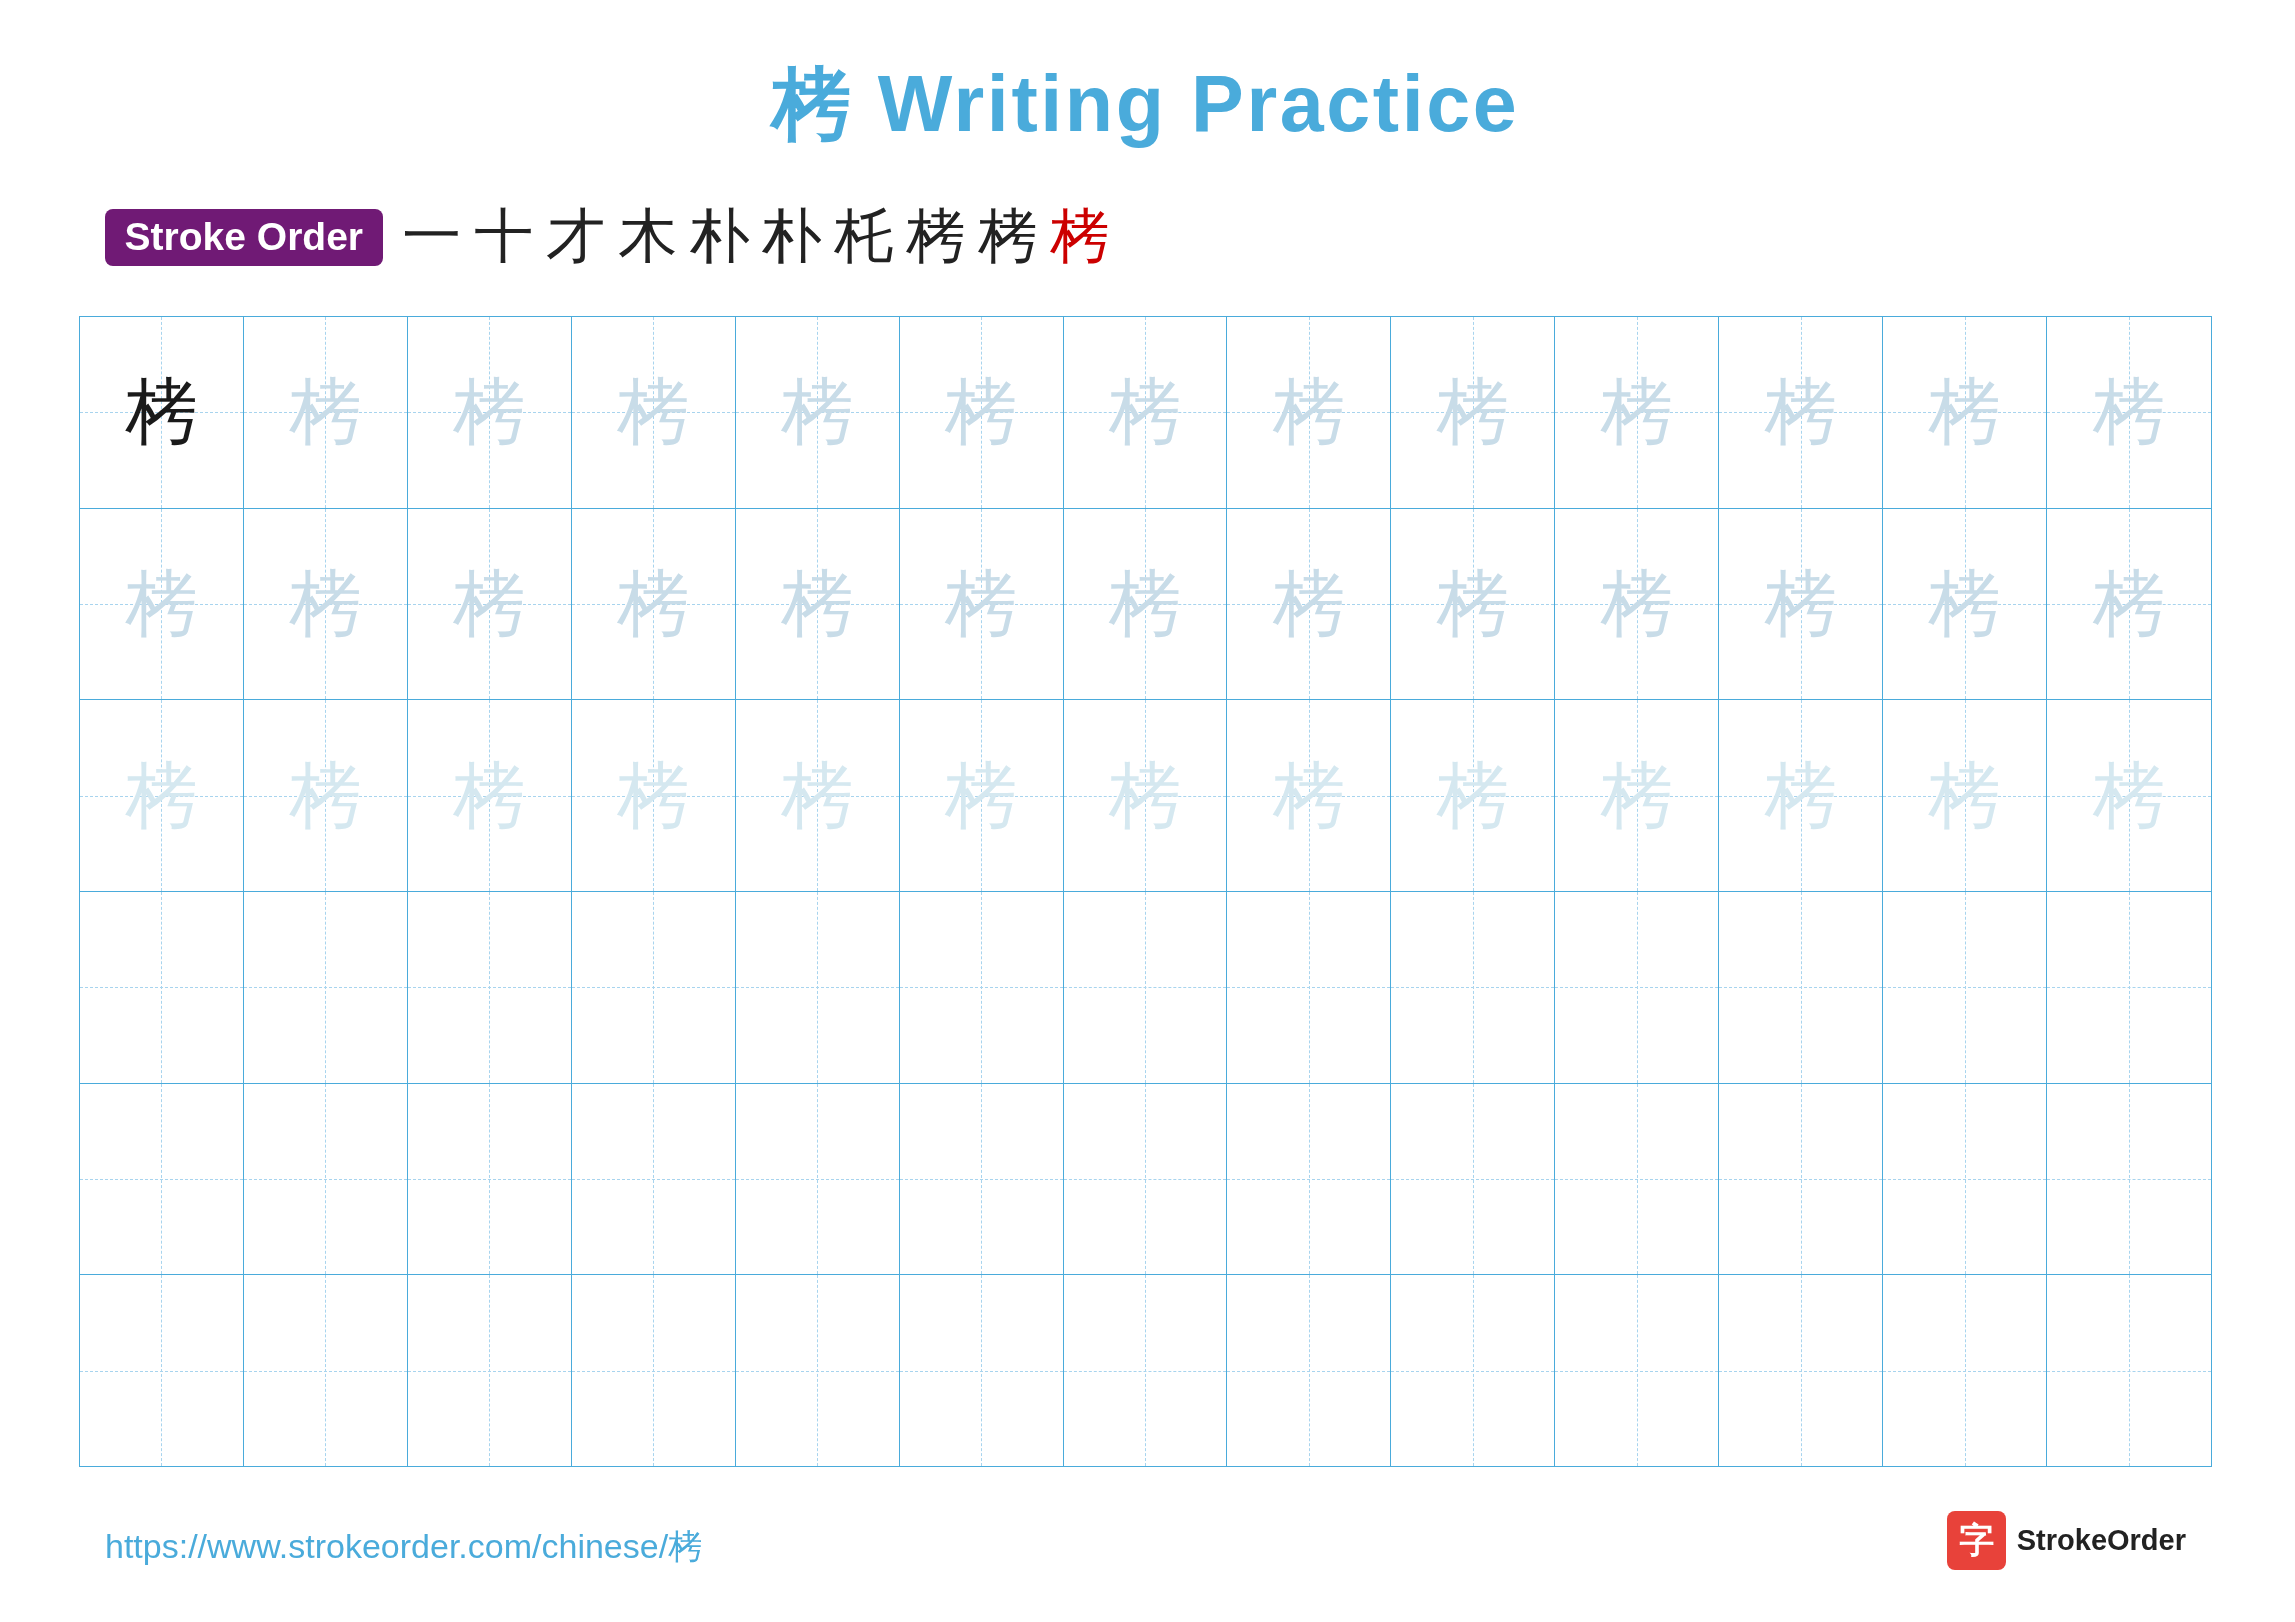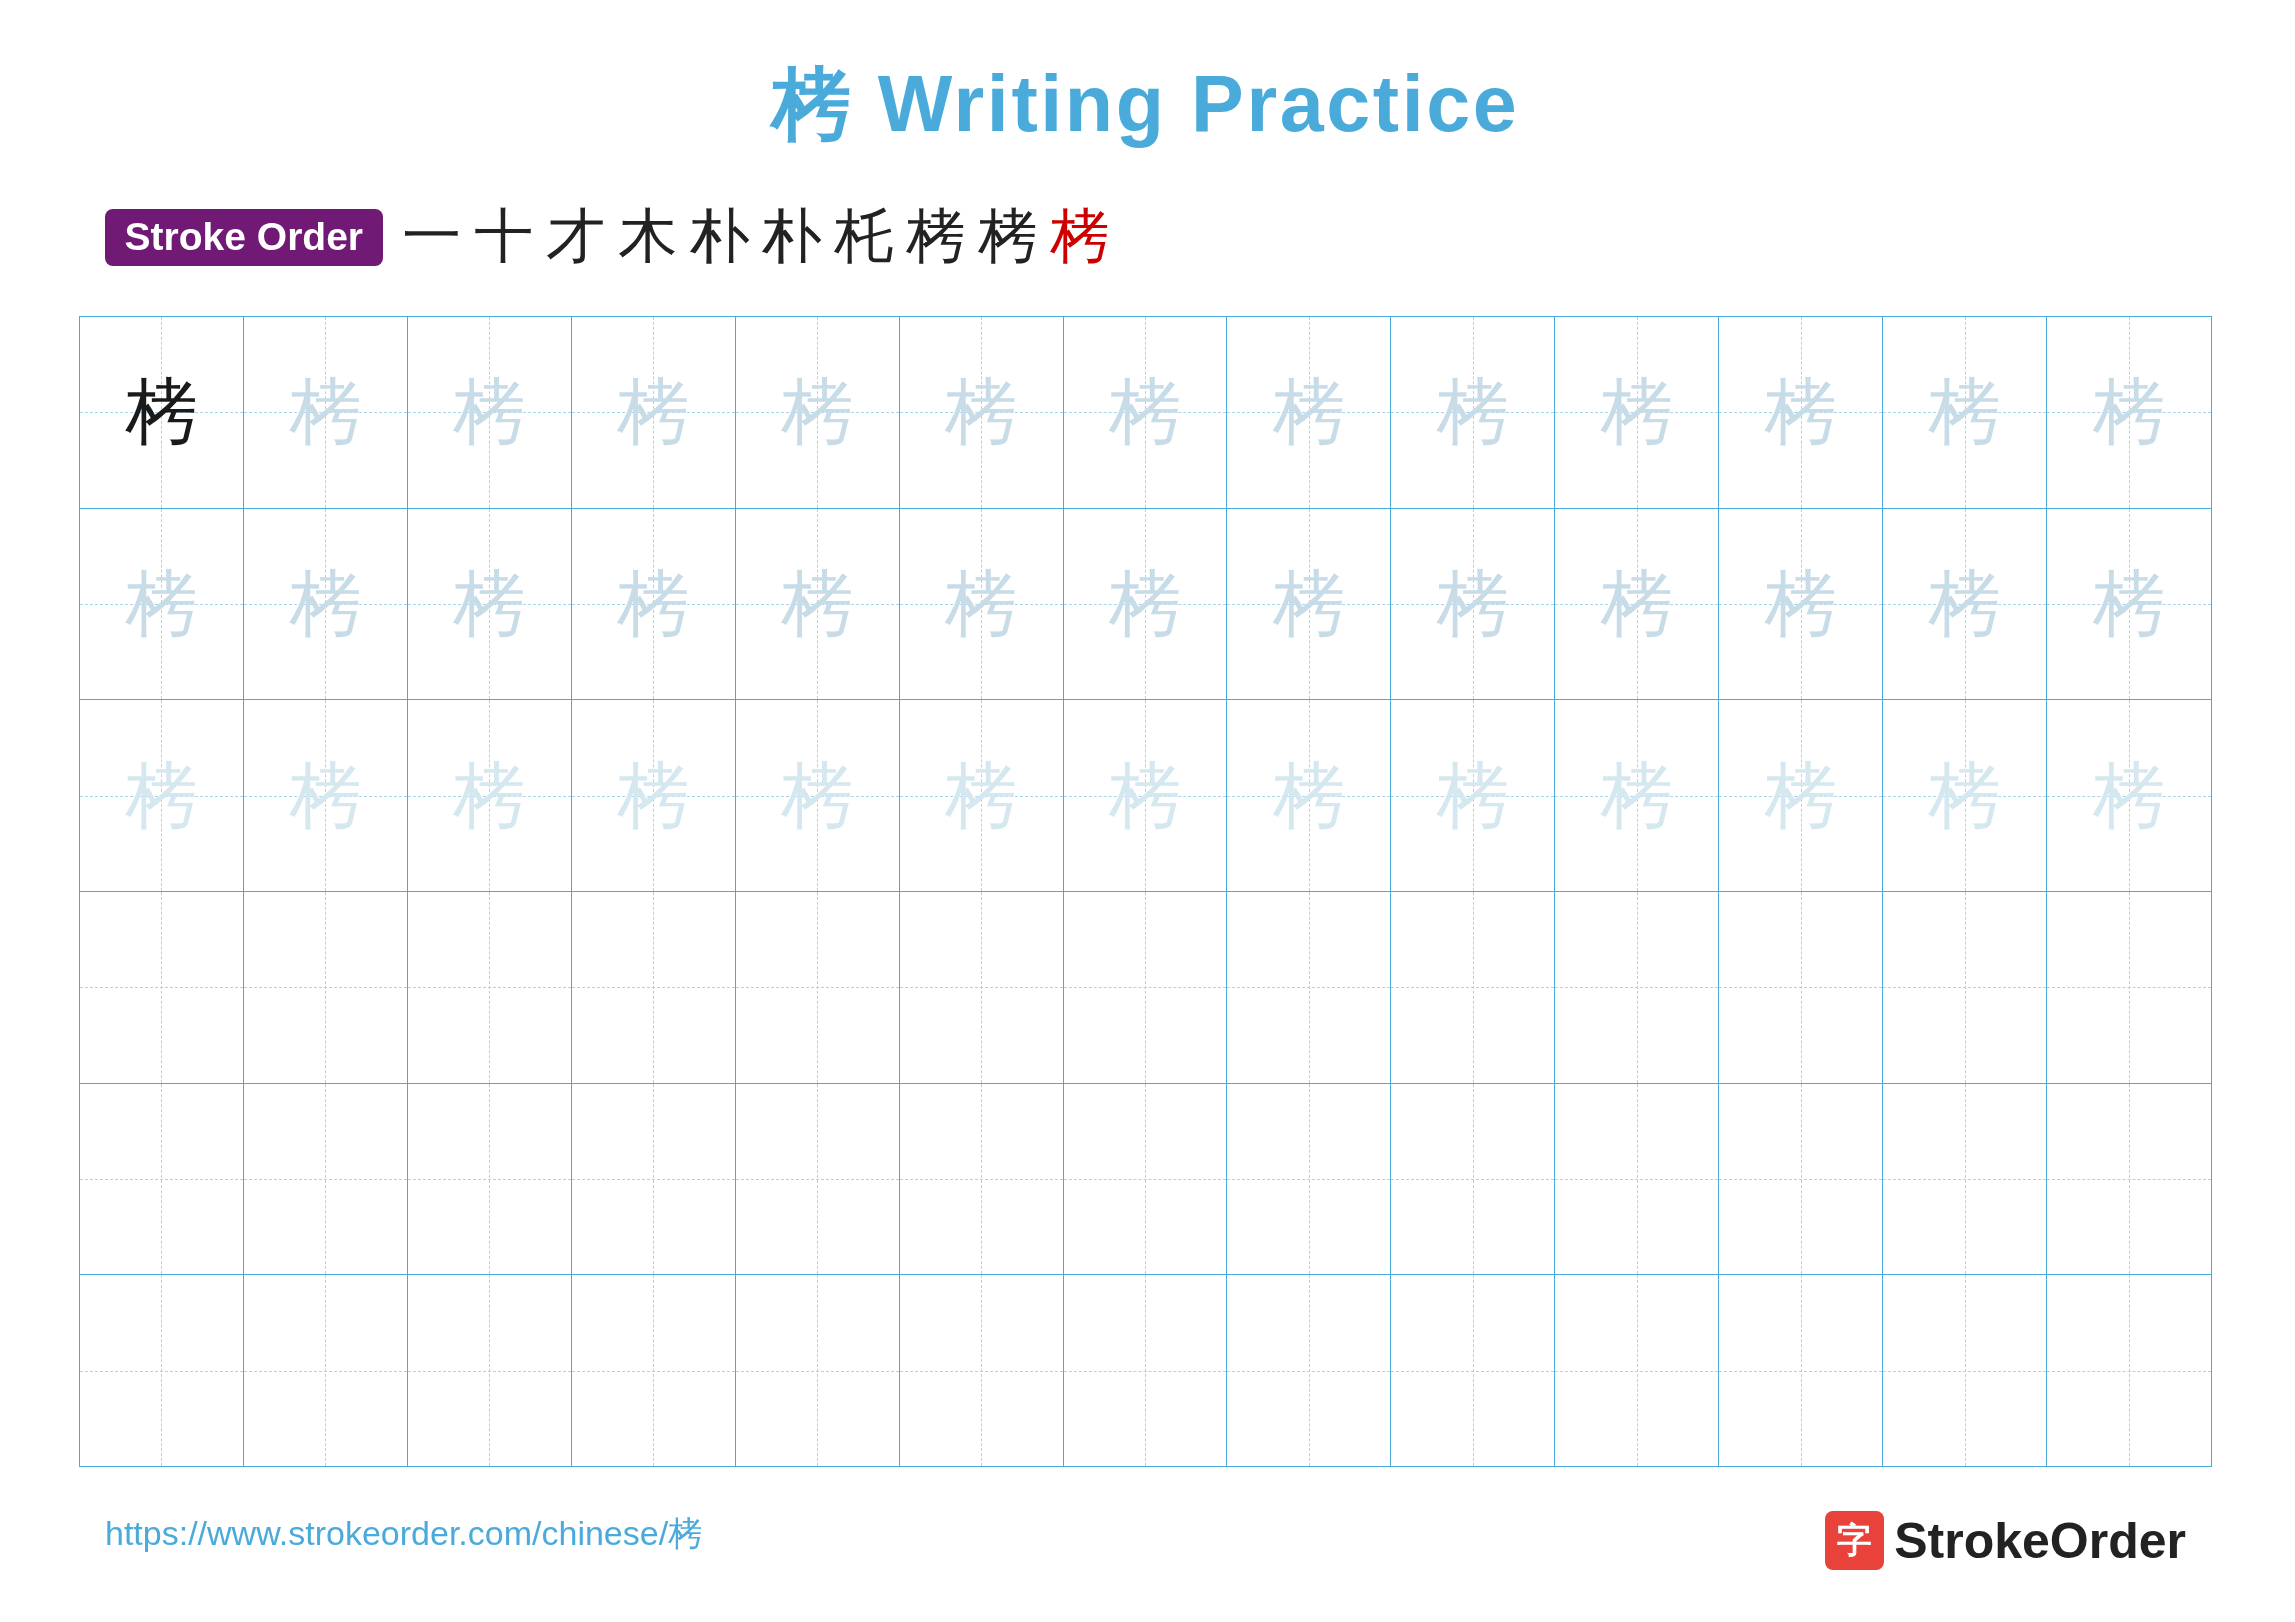--- a/index.html
+++ b/index.html
@@ -137,21 +137,21 @@
 
     .char-lighter {
       color: #d5e8f0;
     }
 
     
     .footer {
       width: 100%;
       display: flex;
       justify-content: space-between;
-      align-items: flex-start;
+      align-items: flex-end;
       margin-top: 44px;
       padding: 0 26px;
     }
 
     .footer-url {
       color: #4aabdb;
       font-size: 34px;
     }
 
     .footer-logo {
@@ -168,21 +168,21 @@
       display: flex;
       align-items: center;
       justify-content: center;
       color: white;
       font-size: 35px;
       font-weight: bold;
       font-family: serif;
     }
 
     .logo-text {
-      font-size: 50px;
+      font-size: 29px;
       font-weight: bold;
       color: #222;
     }
 
     
     .practice-grid-container {
       display: flex;
       flex-direction: column;
     }
 

